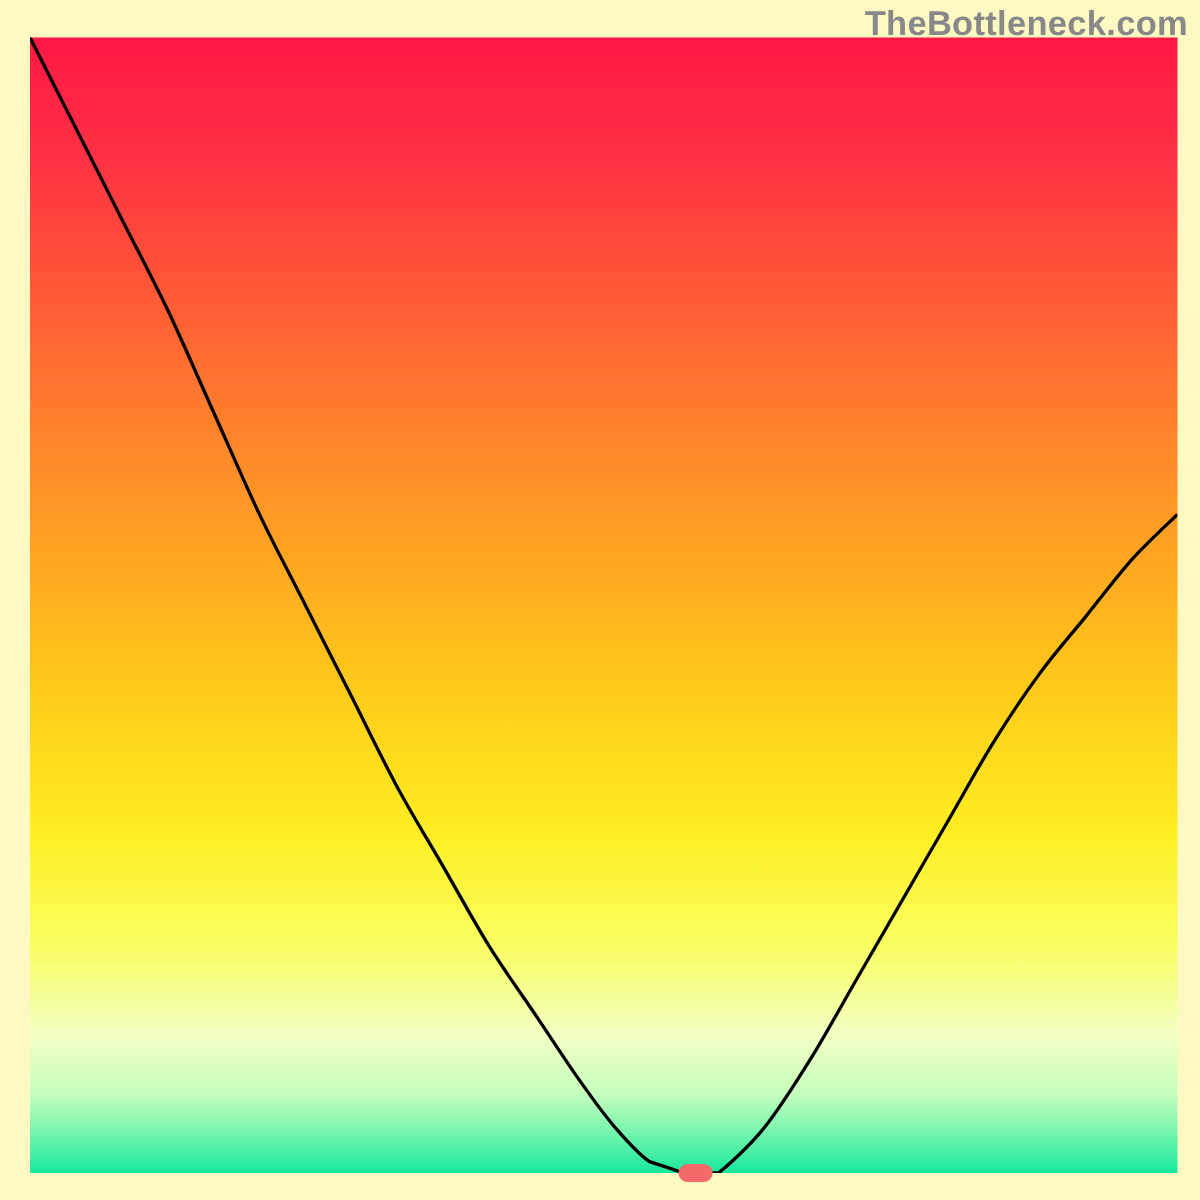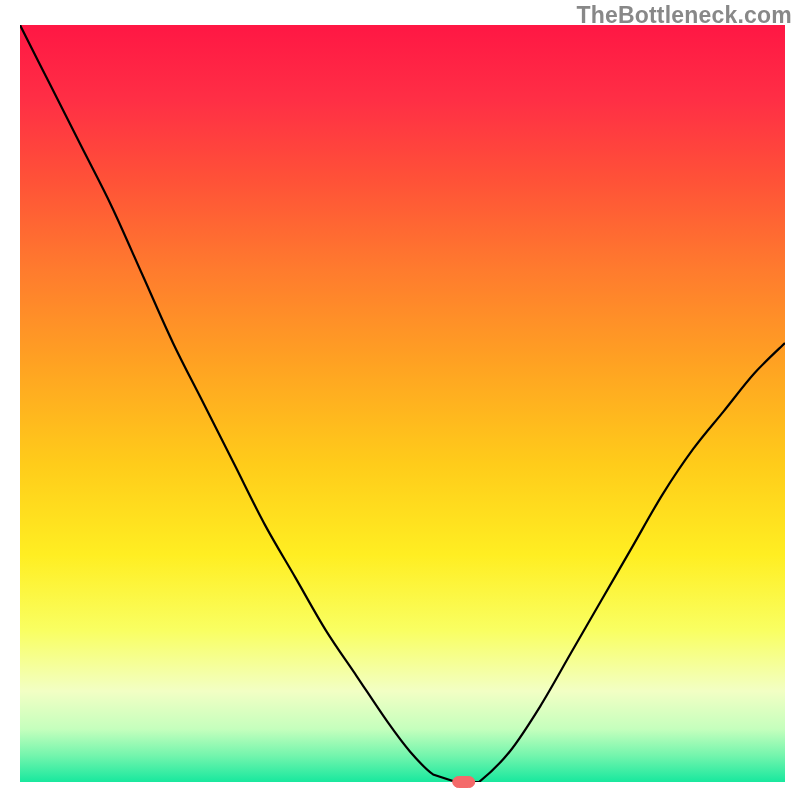--- a/index.html
+++ b/index.html
@@ -7,21 +7,21 @@
     padding: 0;
     width: 800px;
     height: 800px;
     background: #000;
     overflow: hidden;
   }
   .frame {
     position: relative;
     width: 800px;
     height: 800px;
-    background: #ffffff;
+    background: #fef9c3;
   }
   .watermark {
     position: absolute;
     top: 2px;
     right: 8px;
     font-family: Arial, Helvetica, sans-serif;
     font-size: 23px;
     font-weight: 600;
     color: #888;
     letter-spacing: 0.2px;

